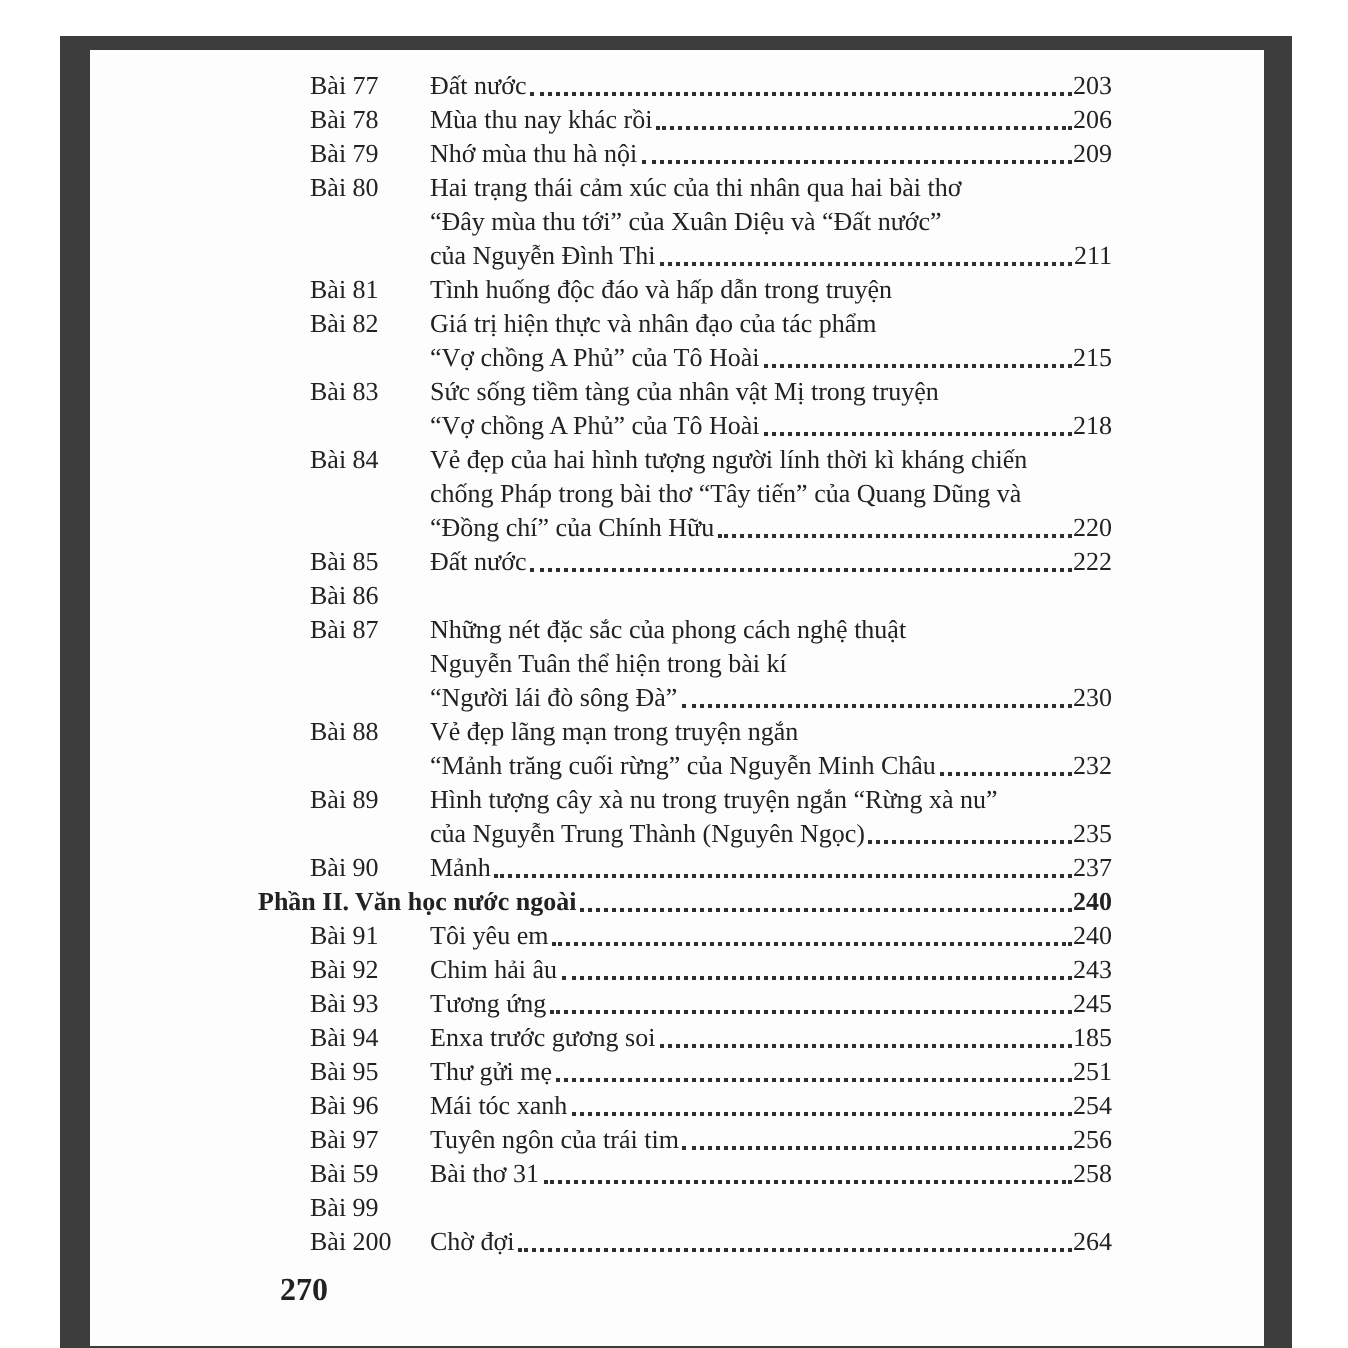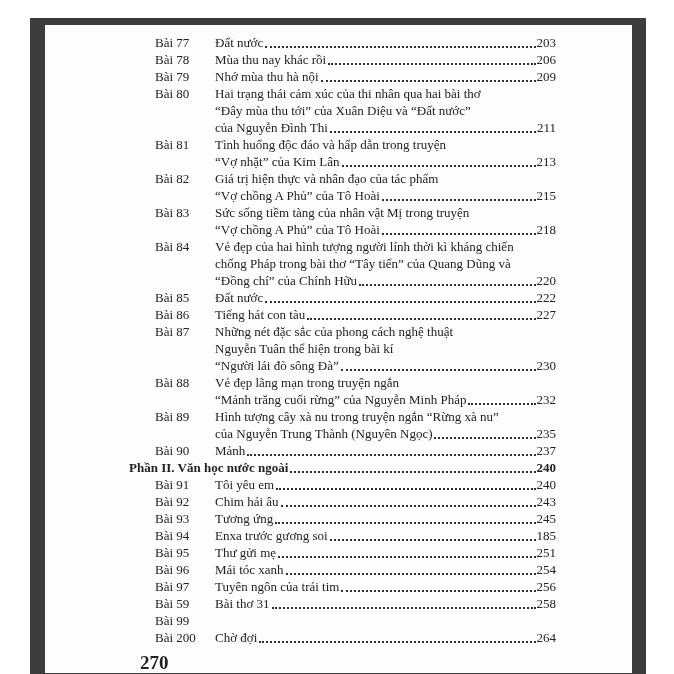--- a/index.html
+++ b/index.html
@@ -68,21 +68,21 @@
   .row-section {
     display: flex;
     align-items: flex-end;
     font-weight: bold;
     margin-left: -26px;
   }
   .footer-pagenum {
     font-weight: bold;
     margin-top: 8px;
     margin-left: -15px;
-    font-size: 19px;
+    font-size: 16px;
   }
 </style>
 </head>
 <body>
 
 <div class="photo-frame">
   <div class="book-page">
     <div class="toc-content">
       <div>
           <div class="row">
@@ -124,25 +124,20 @@
                 <span class="ttl">của Nguyễn Đình Thi</span>
                 <span class="dots"></span>
                 <span class="pagenum">211</span>
               </div>
             </div>
           </div>
           <div class="row">
             <div class="label">Bài 81</div>
             <div class="entry-body">
               <div class="cont">Tình huống độc đáo và hấp dẫn trong truyện</div>
-              <div class="lastline">
-                <span class="ttl">“Vợ nhặt” của Kim Lân</span>
-                <span class="dots"></span>
-                <span class="pagenum">213</span>
-              </div>
             </div>
           </div>
           <div class="row">
             <div class="label">Bài 82</div>
             <div class="entry-body">
               <div class="cont">Giá trị hiện thực và nhân đạo của tác phẩm</div>
               <div class="lastline">
                 <span class="ttl">“Vợ chồng A Phủ” của Tô Hoài</span>
                 <span class="dots"></span>
                 <span class="pagenum">215</span>
@@ -177,46 +172,39 @@
             <div class="entry-body">
               <div class="lastline">
                 <span class="ttl">Đất nước</span>
                 <span class="dots"></span>
                 <span class="pagenum">222</span>
               </div>
             </div>
           </div>
           <div class="row">
             <div class="label">Bài 86</div>
-            <div class="entry-body">
-              <div class="lastline">
-                <span class="ttl">Tiếng hát con tàu</span>
-                <span class="dots"></span>
-                <span class="pagenum">227</span>
-              </div>
-            </div>
           </div>
           <div class="row">
             <div class="label">Bài 87</div>
             <div class="entry-body">
               <div class="cont">Những nét đặc sắc của phong cách nghệ thuật</div>
               <div class="cont">Nguyễn Tuân thể hiện trong bài kí</div>
               <div class="lastline">
                 <span class="ttl">“Người lái đò sông Đà”</span>
                 <span class="dots"></span>
                 <span class="pagenum">230</span>
               </div>
             </div>
           </div>
           <div class="row">
             <div class="label">Bài 88</div>
             <div class="entry-body">
               <div class="cont">Vẻ đẹp lãng mạn trong truyện ngắn</div>
               <div class="lastline">
-                <span class="ttl">“Mảnh trăng cuối rừng” của Nguyễn Minh Pháp</span>
+                <span class="ttl">“Mảnh trăng cuối rừng” của Nguyễn Minh Châu</span>
                 <span class="dots"></span>
                 <span class="pagenum">232</span>
               </div>
             </div>
           </div>
           <div class="row">
             <div class="label">Bài 89</div>
             <div class="entry-body">
               <div class="cont">Hình tượng cây xà nu trong truyện ngắn “Rừng xà nu”</div>
               <div class="lastline">

